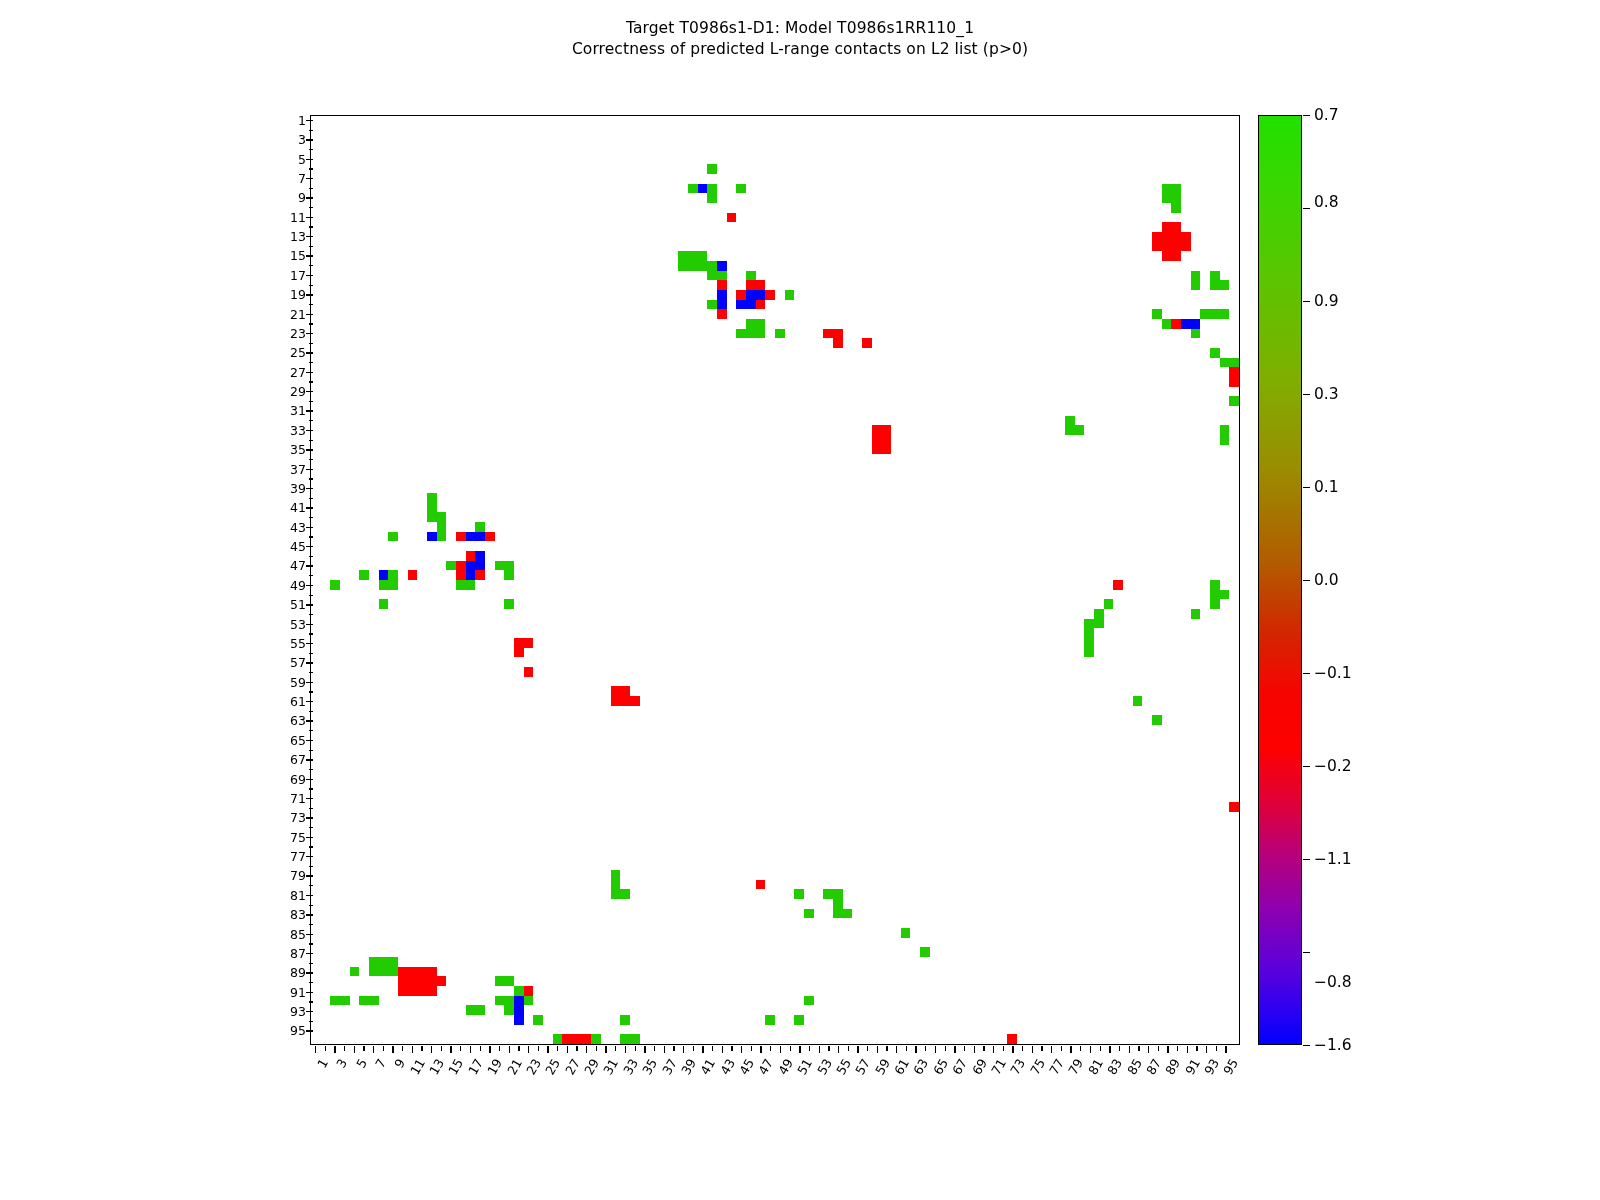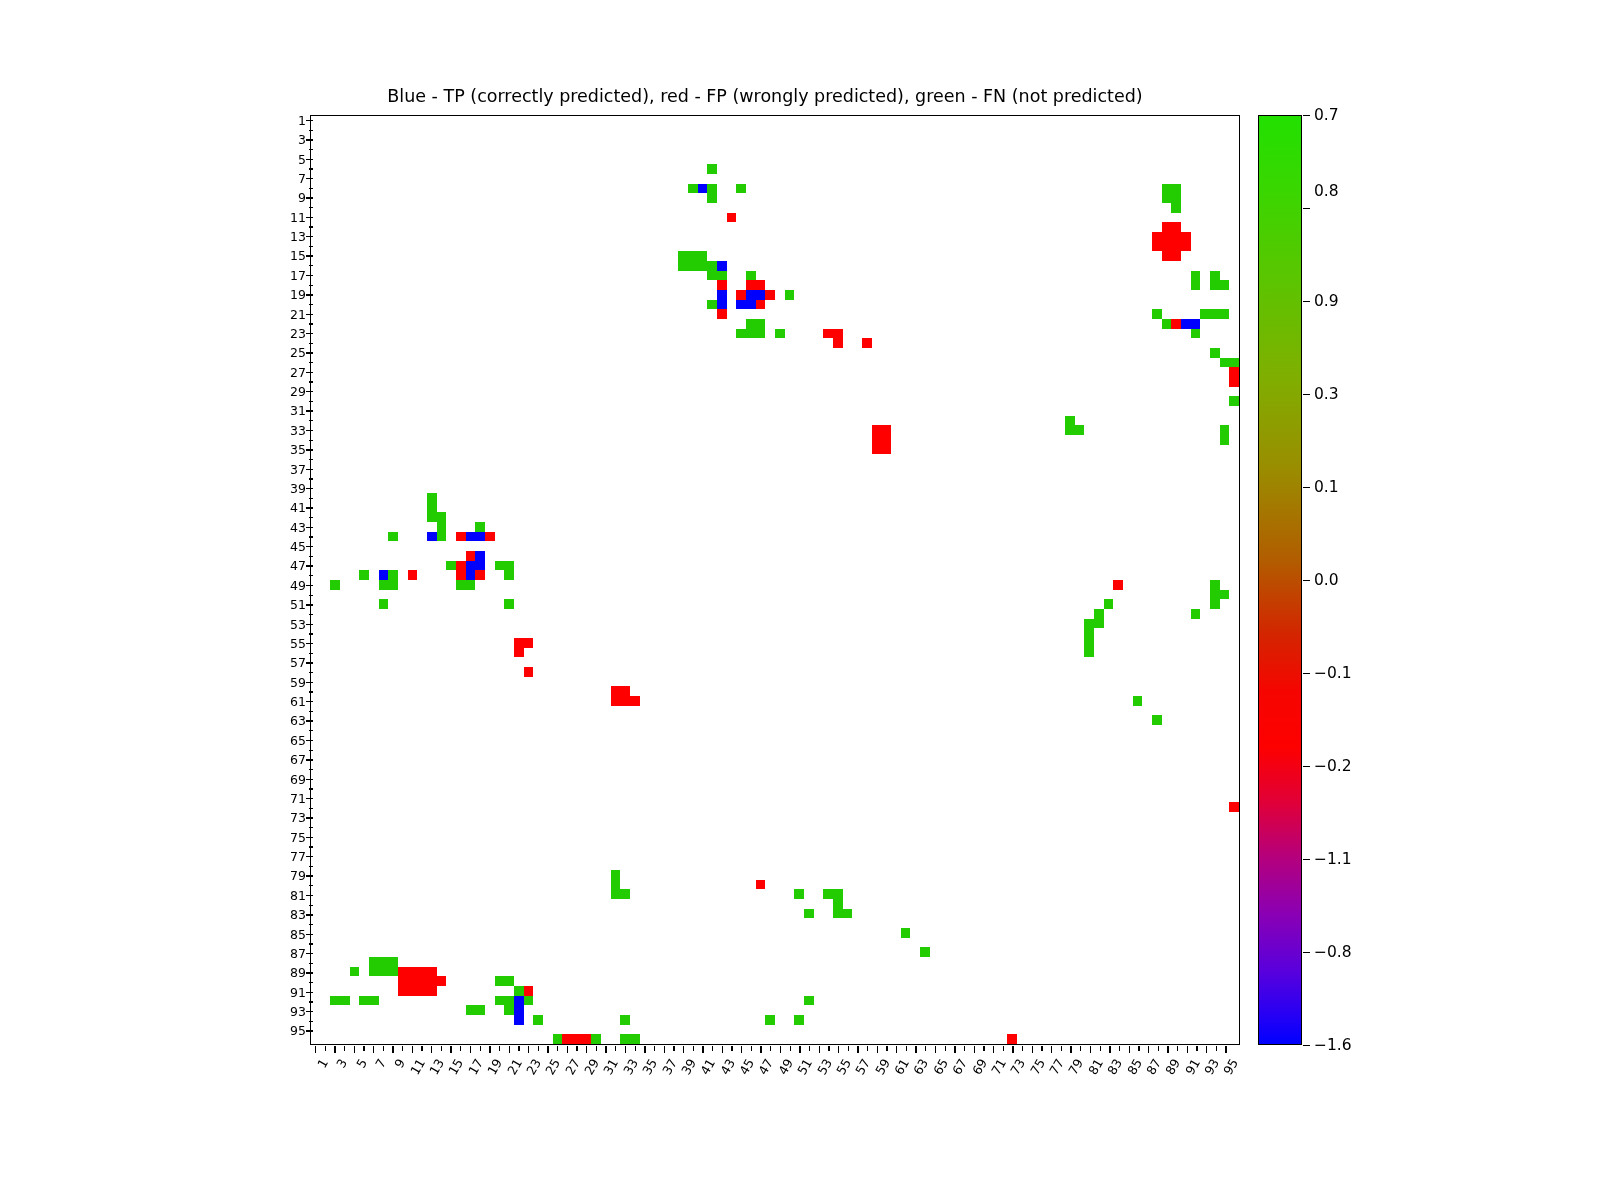--- a/index.html
+++ b/index.html
@@ -53,22 +53,25 @@
       #0000ff 100%);
   }
   .cbtick{position:absolute;left:45px;width:7px;height:1.2px;background:#000;}
   .cblabel{position:absolute;left:56px;transform:translateY(-50%);font-size:15.5px;color:#000;white-space:nowrap;}
 </style>
 </head>
 <body>
 
 <div class="page">
 
-
-  <div class="subtitle">Blue - TP (correctly predicted), red - FP (wrongly predicted), green - FN (not predicted)</div>
+  <div class="title-block">
+    <div class="title-line">Target T0986s1-D1: Model T0986s1RR110_1</div>
+    <div class="title-line">Correctness of predicted L-range contacts on L2 list (p&gt;0)</div>
+  </div>
+
 
   <div id="y-axis">
       <div class="ytick" style="top: 4.84375px;">1</div>
       <div class="ytick" style="top: 24.2188px;">3</div>
       <div class="ytick" style="top: 43.5938px;">5</div>
       <div class="ytick" style="top: 62.9688px;">7</div>
       <div class="ytick" style="top: 82.3438px;">9</div>
       <div class="ytick" style="top: 101.719px;">11</div>
       <div class="ytick" style="top: 121.094px;">13</div>
       <div class="ytick" style="top: 140.469px;">15</div>
@@ -481,37 +484,37 @@
       <div class="xtickmark minor" style="left: 905.781px;"></div>
       <div class="xtickmark" style="left: 915.469px;"></div>
       <div class="xtick" style="left: 918.469px;">95</div>
     </div>
 
   <div id="colorbar-wrap">
     <div id="colorbar"></div>
   <div class="cbtick" style="top: 0px;"></div>
       <div class="cblabel" style="top: 0px;">0.7</div>
       <div class="cbtick" style="top: 93px;"></div>
-      <div class="cblabel" style="top: 76px;">0.8</div>
+      <div class="cblabel" style="top: 87px;">0.8</div>
       <div class="cbtick" style="top: 186px;"></div>
       <div class="cblabel" style="top: 186px;">0.9</div>
       <div class="cbtick" style="top: 279px;"></div>
       <div class="cblabel" style="top: 279px;">0.3</div>
       <div class="cbtick" style="top: 372px;"></div>
       <div class="cblabel" style="top: 372px;">0.1</div>
       <div class="cbtick" style="top: 465px;"></div>
       <div class="cblabel" style="top: 465px;">0.0</div>
       <div class="cbtick" style="top: 558px;"></div>
       <div class="cblabel" style="top: 558px;">−0.1</div>
       <div class="cbtick" style="top: 651px;"></div>
       <div class="cblabel" style="top: 651px;">−0.2</div>
       <div class="cbtick" style="top: 744px;"></div>
       <div class="cblabel" style="top: 744px;">−1.1</div>
       <div class="cbtick" style="top: 837px;"></div>
-      <div class="cblabel" style="top: 837px;">−0.8</div>
+      <div class="cblabel" style="top: 867px;">−0.8</div>
       <div class="cbtick" style="top: 930px;"></div>
       <div class="cblabel" style="top: 930px;">−1.6</div>
     </div>
 
 <div class="ytickmark" style="top: 119.844px;"></div>
     <div class="ytickmark minor" style="top: 129.531px;"></div>
     <div class="ytickmark" style="top: 139.219px;"></div>
     <div class="ytickmark minor" style="top: 148.906px;"></div>
     <div class="ytickmark" style="top: 158.594px;"></div>
     <div class="ytickmark minor" style="top: 168.281px;"></div>

